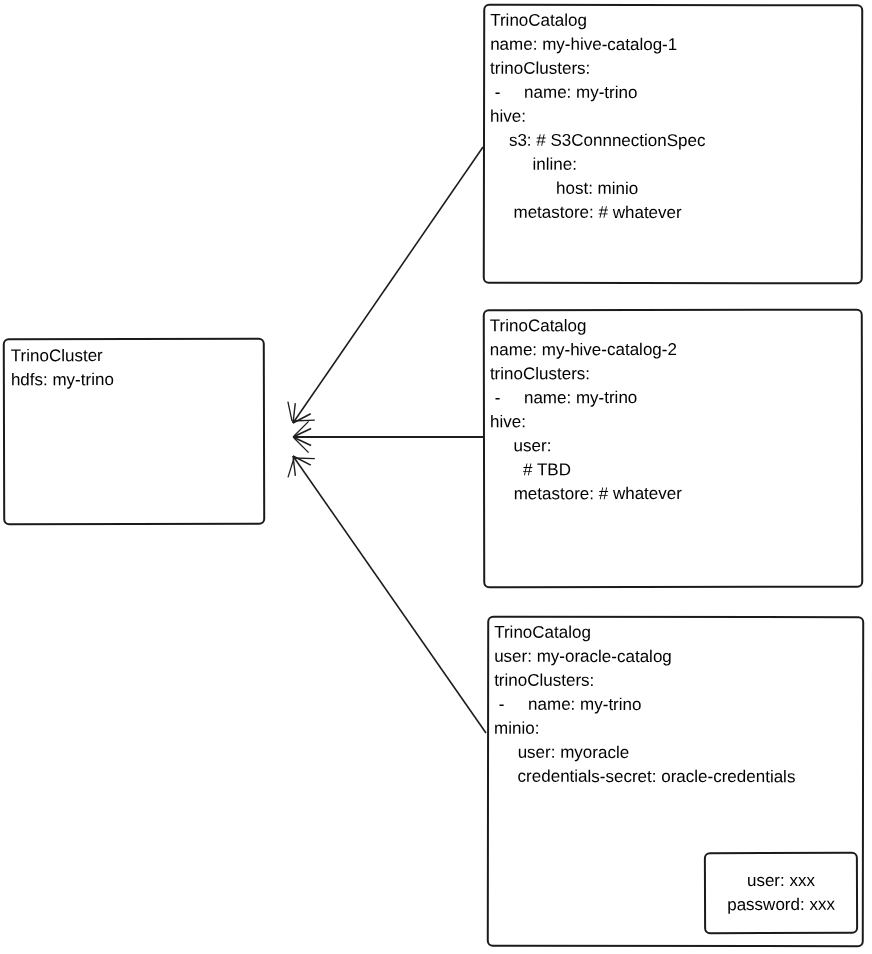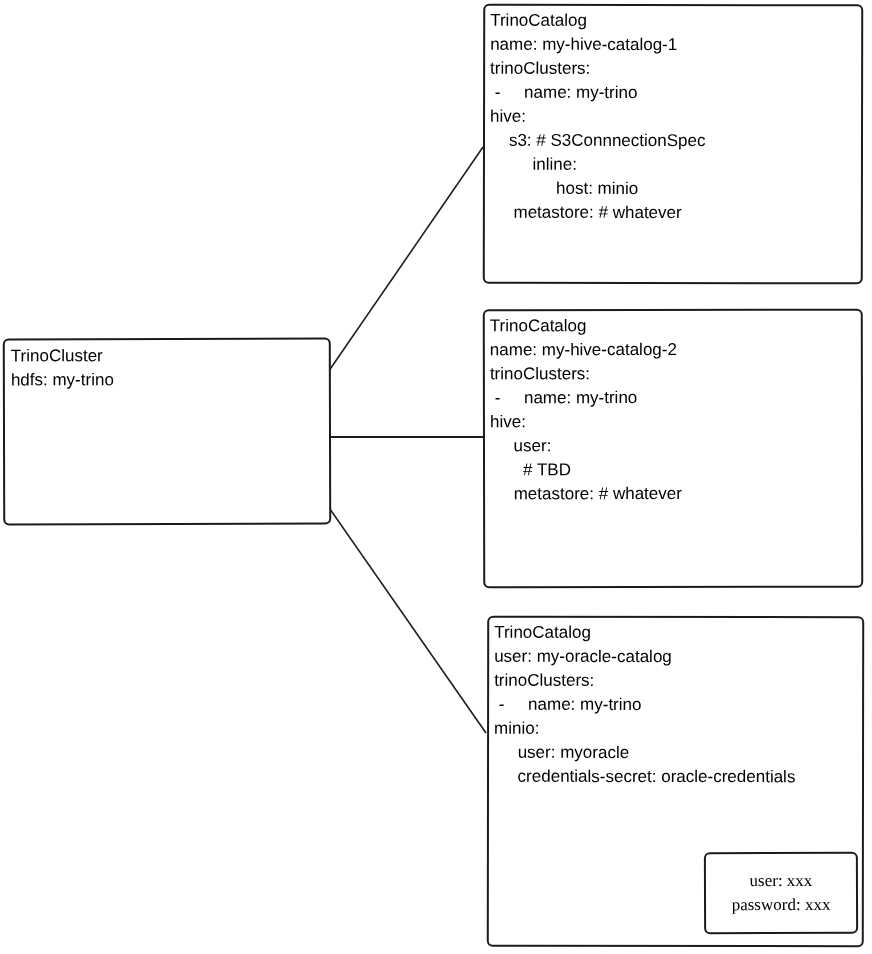--- a/index.html
+++ b/index.html
@@ -31,21 +31,21 @@
   }
   .line {
     white-space: pre;
     font-size: 17px;
     line-height: 24px;
     color: #000000;
   }
   .cluster-box {
     left: 3px;
     top: 338px;
-    width: 328px;
+    width: 262px;
     height: 187px;
     transform: rotate(-0.15deg);
   }
   .cluster-box .text-block { padding: 4px 6px; }
   .catalog-1 {
     left: 483px;
     top: 4px;
     width: 380px;
     height: 280px;
     transform: rotate(0.1deg);
@@ -66,21 +66,20 @@
   }
   .secret-box {
     left: 704px;
     top: 852px;
     width: 154px;
     height: 82px;
     transform: rotate(-0.2deg);
     display: flex;
     align-items: center;
     justify-content: center;
-    font-family: Liberation Serif, serif;
   }
   .secret-box .text-block {
     padding: 0;
     text-align: center;
   }
   svg.connectors {
     position: absolute;
     inset: 0;
     width: 872px;
     height: 954px;

